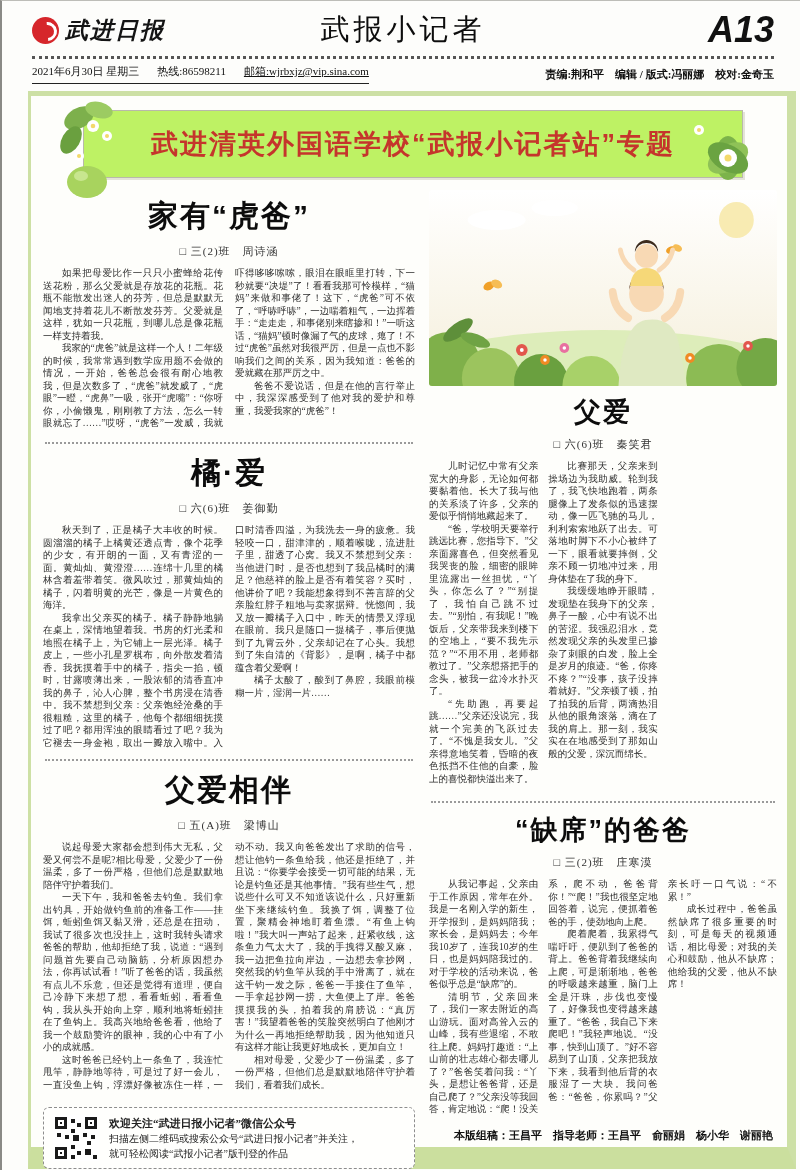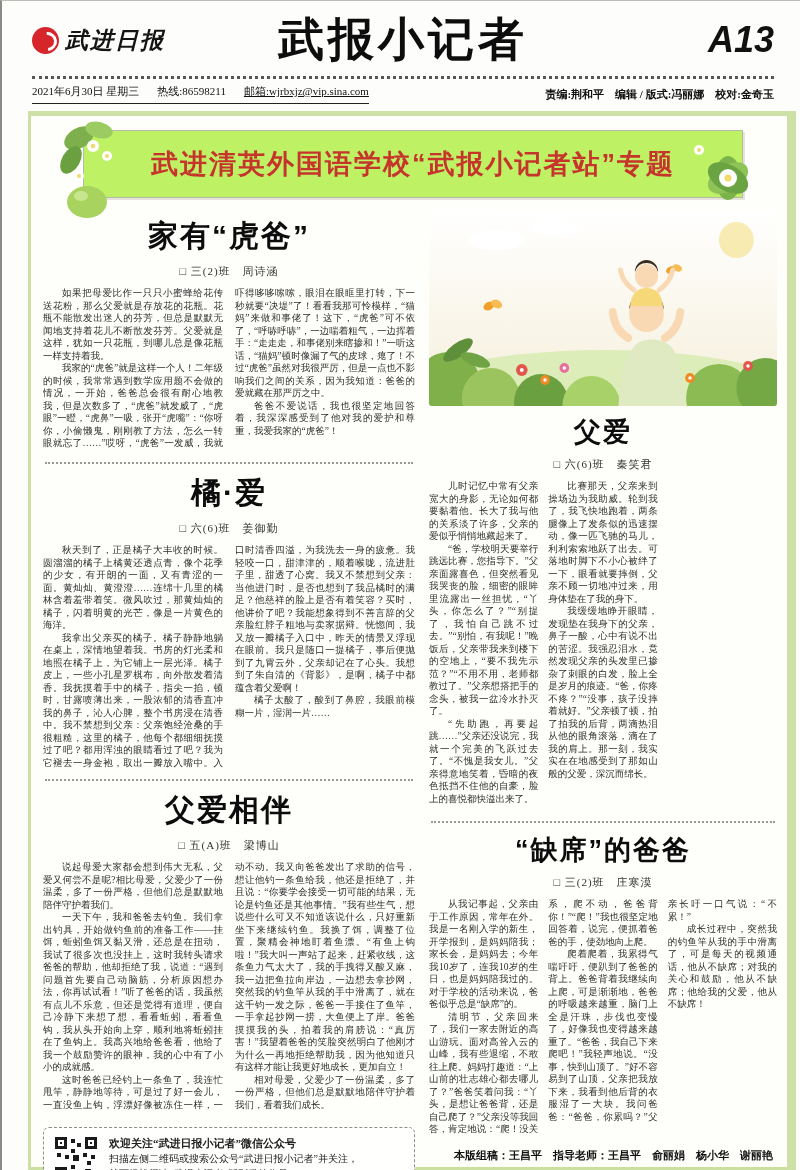--- a/index.html
+++ b/index.html
@@ -8,22 +8,22 @@
   .page { width:800px; height:1170px; margin:0 auto; background:#fdfdfb; position:relative;
           border-left:2px solid #8a8a86; border-top:1px solid #bdbdb8; overflow:hidden; }
 
   
   .masthead-row { display:flex; align-items:center; padding:8px 26px 2px 30px; }
   .masthead { display:flex; align-items:center; gap:6px; width:215px;text-align:center; }
   .logo-circle { width:27px; height:27px; border-radius:50%; background:#d6262b; position:relative; flex:0 0 auto; }
   .logo-circle::after { content:""; position:absolute; left:6px; top:5px; width:13px; height:13px;
           border:3px solid #fff; border-left-color:transparent; border-bottom-color:transparent; border-radius:50%; transform:rotate(40deg); }
   .masthead-name { font-size:23px; font-weight:bold; font-style:italic; letter-spacing:2px; color:#141414; }
-  .section-title { flex:1; text-align:center; font-family:"Liberation Sans",sans-serif; font-weight:700;
-          font-size:46px; letter-spacing:4px; color:#0d0d0d; }
+  .section-title { flex:1; text-align:center; font-family:"Liberation Sans",sans-serif; font-weight:400;
+          font-size:29px; letter-spacing:4px; color:#0d0d0d; }
   .page-number { width:215px; text-align:right; font-family:"Liberation Sans",sans-serif;
           font-weight:900; font-style:italic; font-size:36px; color:#111; }
   .dot-rule { margin:3px 26px 0 30px; border-top:3px dotted #555; height:0; }
   .info-row { display:flex; justify-content:space-between; align-items:center; padding:5px 26px 7px 30px; font-size:11px; color:#111; }
   .info-left { border-bottom:1.5px solid #222; padding-bottom:4px; display:flex; gap:18px; }
   .info-left .email { text-decoration:underline; cursor:pointer; }
   .info-right { font-weight:bold; }
 
   
   .frame { margin:0 4px 0 26px; border:3px solid #cde0a5; border-top-width:5px; border-right-width:9px;
@@ -129,21 +129,21 @@
     <div class="content">
 
       <div class="half-left">
 
         <article>
           <h2 class="art-title big">家有“虎爸”</h2>
           <div class="byline">□ 三(2)班　周诗涵</div>
           <div class="art-body cols2 h-a1">
             <p>如果把母爱比作一只只小蜜蜂给花传送花粉，那么父爱就是存放花的花瓶。花瓶不能散发出迷人的芬芳，但总是默默无闻地支持着花儿不断散发芬芳。父爱就是这样，犹如一只花瓶，到哪儿总是像花瓶一样支持着我。</p>
             <p>我家的“虎爸”就是这样一个人！二年级的时候，我常常遇到数学应用题不会做的情况，一开始，爸爸总会很有耐心地教我，但是次数多了，“虎爸”就发威了，“虎眼”一瞪，“虎鼻”一吸，张开“虎嘴”：“你呀你，小偷懒鬼，刚刚教了方法，怎么一转眼就忘了……”哎呀，“虎爸”一发威，我就吓得哆哆嗦嗦，眼泪在眼眶里打转，下一秒就要“决堤”了！看看我那可怜模样，“猫妈”来做和事佬了！这下，“虎爸”可不依了，“呼哧呼哧”，一边喘着粗气，一边挥着手：“走走走，和事佬别来瞎掺和！”一听这话，“猫妈”顿时像漏了气的皮球，瘪了！不过“虎爸”虽然对我很严厉，但是一点也不影响我们之间的关系，因为我知道：爸爸的爱就藏在那严厉之中。</p>
-            <p>爸爸不爱说话，我也很坚定地回答着，我深深感受到了他对我的爱护和尊重，我爱我家的“虎爸”！</p>
+            <p>爸爸不爱说话，但是在他的言行举止中，我深深感受到了他对我的爱护和尊重，我爱我家的“虎爸”！</p>
           </div>
         </article>
 
         <div class="dotted-div"></div>
 
         <article>
           <h2 class="art-title big">橘·爱</h2>
           <div class="byline">□ 六(6)班　姜御勤</div>
           <div class="art-body cols2 h-a2">
             <p>秋天到了，正是橘子大丰收的时候。圆溜溜的橘子上橘黄还透点青，像个花季的少女，有开朗的一面，又有青涩的一面。黄灿灿、黄澄澄……连绵十几里的橘林含着羞带着笑。微风吹过，那黄灿灿的橘子，闪着明黄的光芒，像是一片黄色的海洋。</p>
@@ -276,21 +276,21 @@
 
         <div class="dotted-div"></div>
 
         <article>
           <h2 class="art-title med">“缺席”的爸爸</h2>
           <div class="byline">□ 三(2)班　庄寒漠</div>
           <div class="art-body cols3 h-qx">
             <p>从我记事起，父亲由于工作原因，常年在外。我是一名刚入学的新生，开学报到，是妈妈陪我；家长会，是妈妈去；今年我10岁了，连我10岁的生日，也是妈妈陪我过的。对于学校的活动来说，爸爸似乎总是“缺席”的。</p>
             <p>清明节，父亲回来了，我们一家去附近的高山游玩。面对高耸入云的山峰，我有些退缩，不敢往上爬。妈妈打趣道：“上山前的壮志雄心都去哪儿了？”爸爸笑着问我：“丫头，是想让爸爸背，还是自己爬了？”父亲没等我回答，肯定地说：“爬！没关系，爬不动，爸爸背你！”“爬！”我也很坚定地回答着，说完，便抓着爸爸的手，使劲地向上爬。</p>
             <p>爬着爬着，我累得气喘吁吁，便趴到了爸爸的背上。爸爸背着我继续向上爬，可是渐渐地，爸爸的呼吸越来越重，脑门上全是汗珠，步伐也变慢了，好像我也变得越来越重了。“爸爸，我自己下来爬吧！”我轻声地说。“没事，快到山顶了。”好不容易到了山顶，父亲把我放下来，我看到他后背的衣服湿了一大块。我问爸爸：“爸爸，你累吗？”父亲长吁一口气说：“不累！”</p>
-            <p>成长过程中，突然我的钓鱼竿从我的手中滑离了，可是每天的视频通话，他从不缺席；对我的关心和鼓励，他从不缺席；他给我的父爱，他从不缺席！</p>
+            <p>成长过程中，爸爸虽然缺席了很多重要的时刻，可是每天的视频通话，相比母爱；对我的关心和鼓励，他从不缺席；他给我的父爱，他从不缺席！</p>
           </div>
         </article>
 
         <div class="credits">本版组稿：王昌平　指导老师：王昌平　俞丽娟　杨小华　谢丽艳</div>
       </div>
     </div>
   </div>
 </div>
 
 </body></html>

